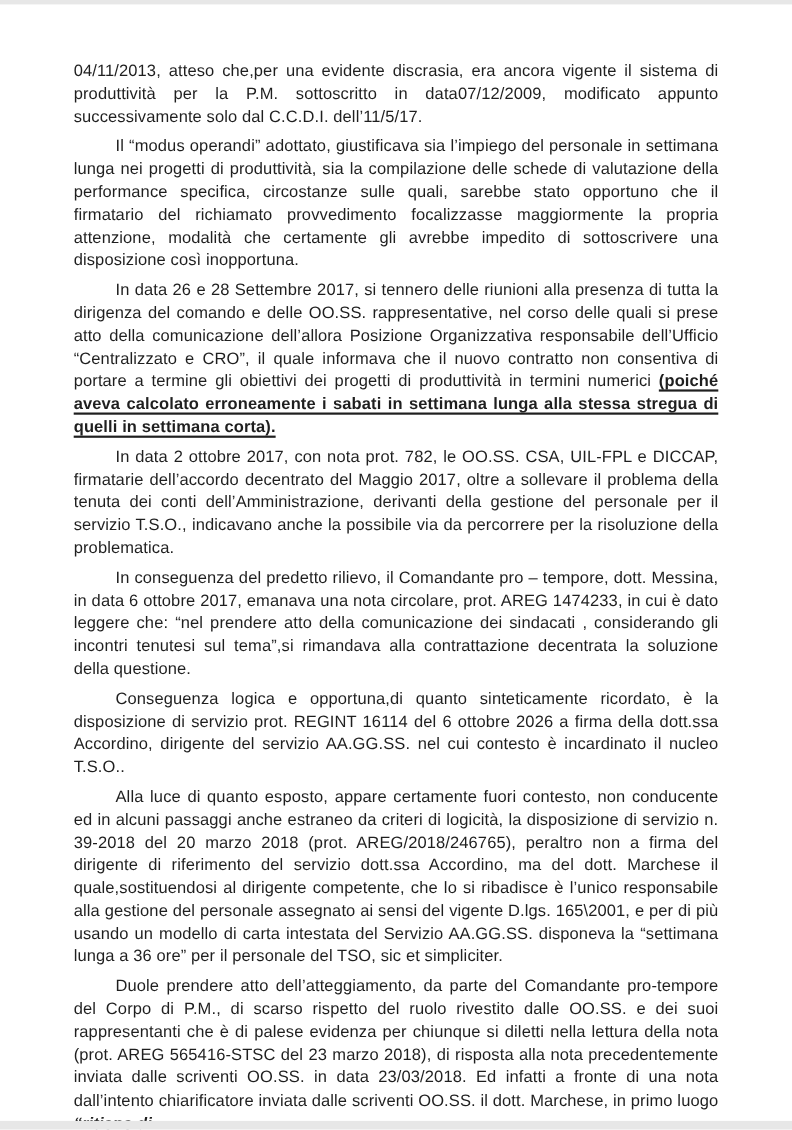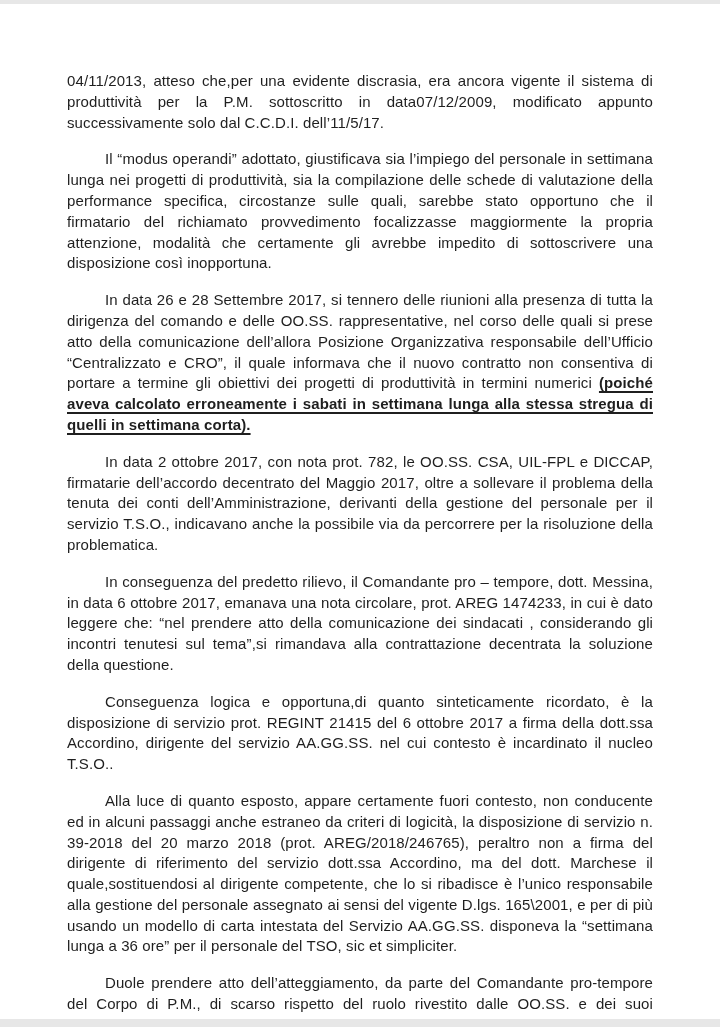--- a/index.html
+++ b/index.html
@@ -31,21 +31,21 @@
     top: 55px;
     left: 67px;
     width: 586px;
     color: #1f1f1f;
     font-size: 15px;
     line-height: 20.8px;
     text-align: justify;
     letter-spacing: 0.1px;
   }
   p.para {
-    margin: 16px 0 6px 0;
+    margin: 0 0 6px 0;
     padding: 0;
   }
   p.para.indent {
     text-indent: 38px;
   }
   .it {
   }
   .bu {
     font-weight: bold;
     text-decoration: underline;
@@ -61,18 +61,18 @@
 <body>
 
 <div class="page-gap-top"></div>
 
 <div class="doc-content" id="document-body" style="color: rgb(31, 31, 31);">
     <p class="para"><span>04/11/2013, atteso che,per una evidente discrasia, era ancora vigente il sistema di produttività per la P.M. sottoscritto in data07/12/2009, modificato appunto successivamente solo dal C.C.D.I. dell’11/5/17.</span></p>
     <p class="para indent"><span>Il “</span><span class="it">modus operandi</span><span>” adottato, giustificava sia l’impiego del personale in settimana lunga nei progetti di produttività, sia la compilazione delle schede di valutazione della performance specifica, circostanze sulle quali, sarebbe stato opportuno che il firmatario del richiamato provvedimento focalizzasse maggiormente la propria attenzione, modalità che certamente gli avrebbe impedito di sottoscrivere una disposizione così inopportuna.</span></p>
     <p class="para indent"><span>In data 26 e 28 Settembre 2017, si tennero delle riunioni alla presenza di tutta la dirigenza del comando e delle OO.SS. rappresentative, nel corso delle quali si prese atto della comunicazione dell’allora Posizione Organizzativa responsabile dell’Ufficio “Centralizzato e CRO”, il quale informava che il nuovo contratto non consentiva di portare a termine gli obiettivi dei progetti di produttività in termini numerici </span><span class="bu">(poiché aveva calcolato erroneamente i sabati in settimana lunga alla stessa stregua di quelli in settimana corta).</span></p>
     <p class="para indent"><span>In data 2 ottobre 2017, con nota prot. 782, le OO.SS. CSA, UIL-FPL e DICCAP, firmatarie dell’accordo decentrato del Maggio 2017, oltre a sollevare il problema della tenuta dei conti dell’Amministrazione, derivanti della gestione del personale per il servizio T.S.O., indicavano anche la possibile via da percorrere per la risoluzione della problematica.</span></p>
     <p class="para indent"><span>In conseguenza del predetto rilievo, il Comandante pro – tempore, dott. Messina, in data 6 ottobre 2017, emanava una nota circolare, prot. AREG 1474233, in cui è dato leggere che: </span><span class="it">“nel prendere atto della comunicazione dei sindacati , considerando gli incontri tenutesi sul tema”</span><span>,si rimandava alla contrattazione decentrata la soluzione della questione.</span></p>
-    <p class="para indent"><span>Conseguenza logica e opportuna,di quanto sinteticamente ricordato, è la disposizione di servizio prot. REGINT 21415 del 6 ottobre 2017 a firma della dott.ssa Accordino, dirigente del servizio AA.GG.SS. nel cui contesto è incardinato il nucleo T.S.O..</span></p>
+    <p class="para indent"><span>Conseguenza logica e opportuna,di quanto sinteticamente ricordato, è la disposizione di servizio prot. REGINT 16114 del 6 ottobre 2026 a firma della dott.ssa Accordino, dirigente del servizio AA.GG.SS. nel cui contesto è incardinato il nucleo T.S.O..</span></p>
     <p class="para indent"><span>Alla luce di quanto esposto, appare certamente fuori contesto, non conducente ed in alcuni passaggi anche estraneo da criteri di logicità, la disposizione di servizio n. 39-2018 del 20 marzo 2018 (prot. AREG/2018/246765), peraltro non a firma del dirigente di riferimento del servizio dott.ssa Accordino, ma del dott. Marchese il quale,sostituendosi al dirigente competente, che lo si ribadisce è l’unico responsabile alla gestione del personale assegnato ai sensi del vigente D.lgs. 165\2001, e per di più usando un modello di carta intestata del Servizio AA.GG.SS. disponeva la “settimana lunga a 36 ore” per il personale del TSO, </span><span class="it">sic et simpliciter</span><span>.</span></p>
     <p class="para indent"><span>Duole prendere atto dell’atteggiamento, da parte del Comandante pro-tempore del Corpo di P.M., di scarso rispetto del ruolo rivestito dalle OO.SS. e dei suoi rappresentanti che è di palese evidenza per chiunque si diletti nella lettura della nota (prot. AREG 565416-STSC del 23 marzo 2018), di risposta alla nota precedentemente inviata dalle scriventi OO.SS. in data 23/03/2018. Ed infatti a fronte di una nota dall’intento chiarificatore inviata dalle scriventi OO.SS. il dott. Marchese, in primo luogo </span><span class="bi">“ritiene di</span></p>
   </div>
 
 <div class="page-gap-bottom"></div>
 
 </body></html>

